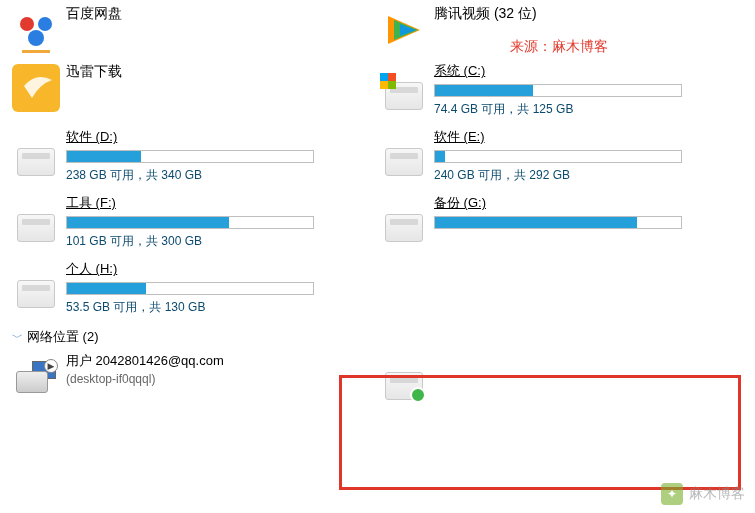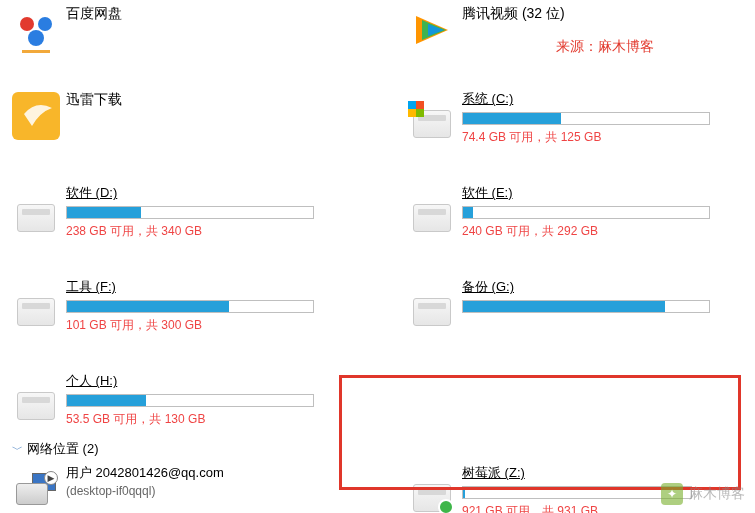--- a/index.html
+++ b/index.html
@@ -13,21 +13,20 @@
     color: #222;
     position: relative;
     overflow: hidden;
   }
   .grid {
     display: grid;
     grid-template-columns: 368px 368px;
     column-gap: 0;
     row-gap: 0;
     padding: 2px 20px 0 8px;
-    gap: 28px;
   }
   .item {
     display: flex;
     align-items: flex-start;
     padding: 2px 4px 6px 4px;
     cursor: pointer;
   }
   .icon-col {
     width: 48px;
     height: 48px;
@@ -46,31 +45,31 @@
     height: 13px;
     border:1px solid #bfbfbf;
     background:#fff;
     margin-bottom:4px;
     position:relative;
   }
   .bar .fill {
     position:absolute; left:0; top:0; bottom:0;
     background:#26a0da;
   }
-  .usage { font-size:12px; color:#ef4444; }
+  .usage { font-size:12px; color:#0c4a6e; }
   .section-header {
     display:flex;
     align-items:center;
     padding: 4px 0 4px 2px;
     font-size:13px;
     color:#000;
     cursor:pointer;
   }
   .section-header .chev { color:#5a8cc7; margin-right:4px; font-size:11px;}
-  .source-tag { color:#e23a2e; font-size:14px; position:absolute; left:510px; top:38px;margin-left:46px; }
+  .source-tag { color:#e23a2e; font-size:14px; position:absolute; left:510px; top:38px; }
   .highlight-box {
     position:absolute;
     left:339px; top:375px;
     width:402px; height:115px;
     border:3px solid #e0362a;
     pointer-events:none;
   }
   .hdd {
     width:38px; height:28px;
     background:linear-gradient(#f7f7f7,#e6e6e6);
@@ -240,27 +239,20 @@
     <div class="text-col">
       <div class="title" style="font-size:13px;">用户 2042801426@qq.com</div>
       <div class="subtitle">(desktop-if0qqql)</div>
     </div>
   </div>
 
   <div class="item">
     <div class="icon-col disk">
         <div class="hdd net"></div>
       </div>
-    <div class="text-col">
-      <div class="drive-title">树莓派 (Z:)</div>
-      <div class="bar" style="width:230px">
-          <div class="fill" style="width: 1%;"></div>
-        </div>
-      <div class="usage">921 GB 可用，共 931 GB</div>
-    </div>
   </div>
 </div>
 
 <div class="source-tag">来源：麻木博客</div>
 <div class="highlight-box"></div>
 <div class="watermark">
   <div class="wlogo">✦</div>
   <span>麻木博客</span>
 </div>
 

